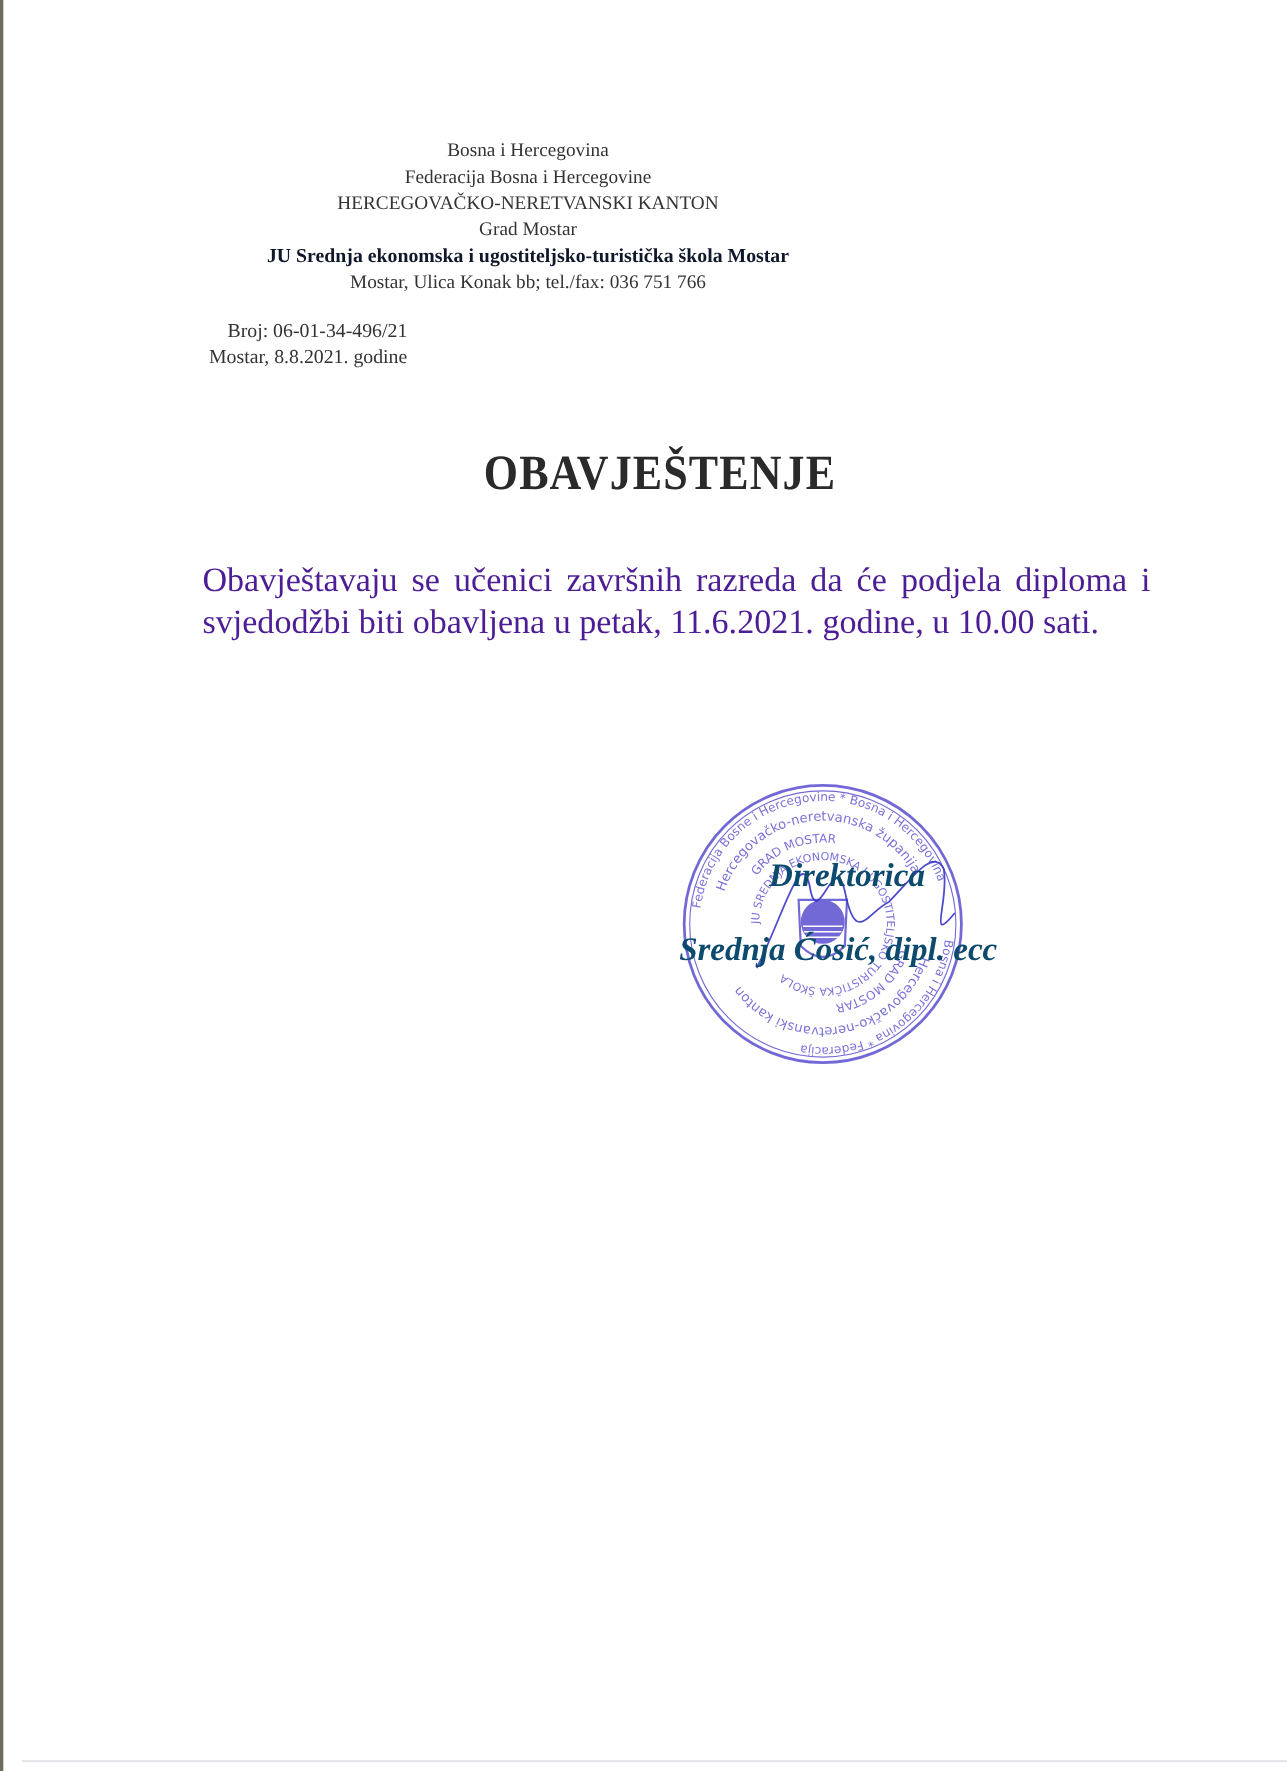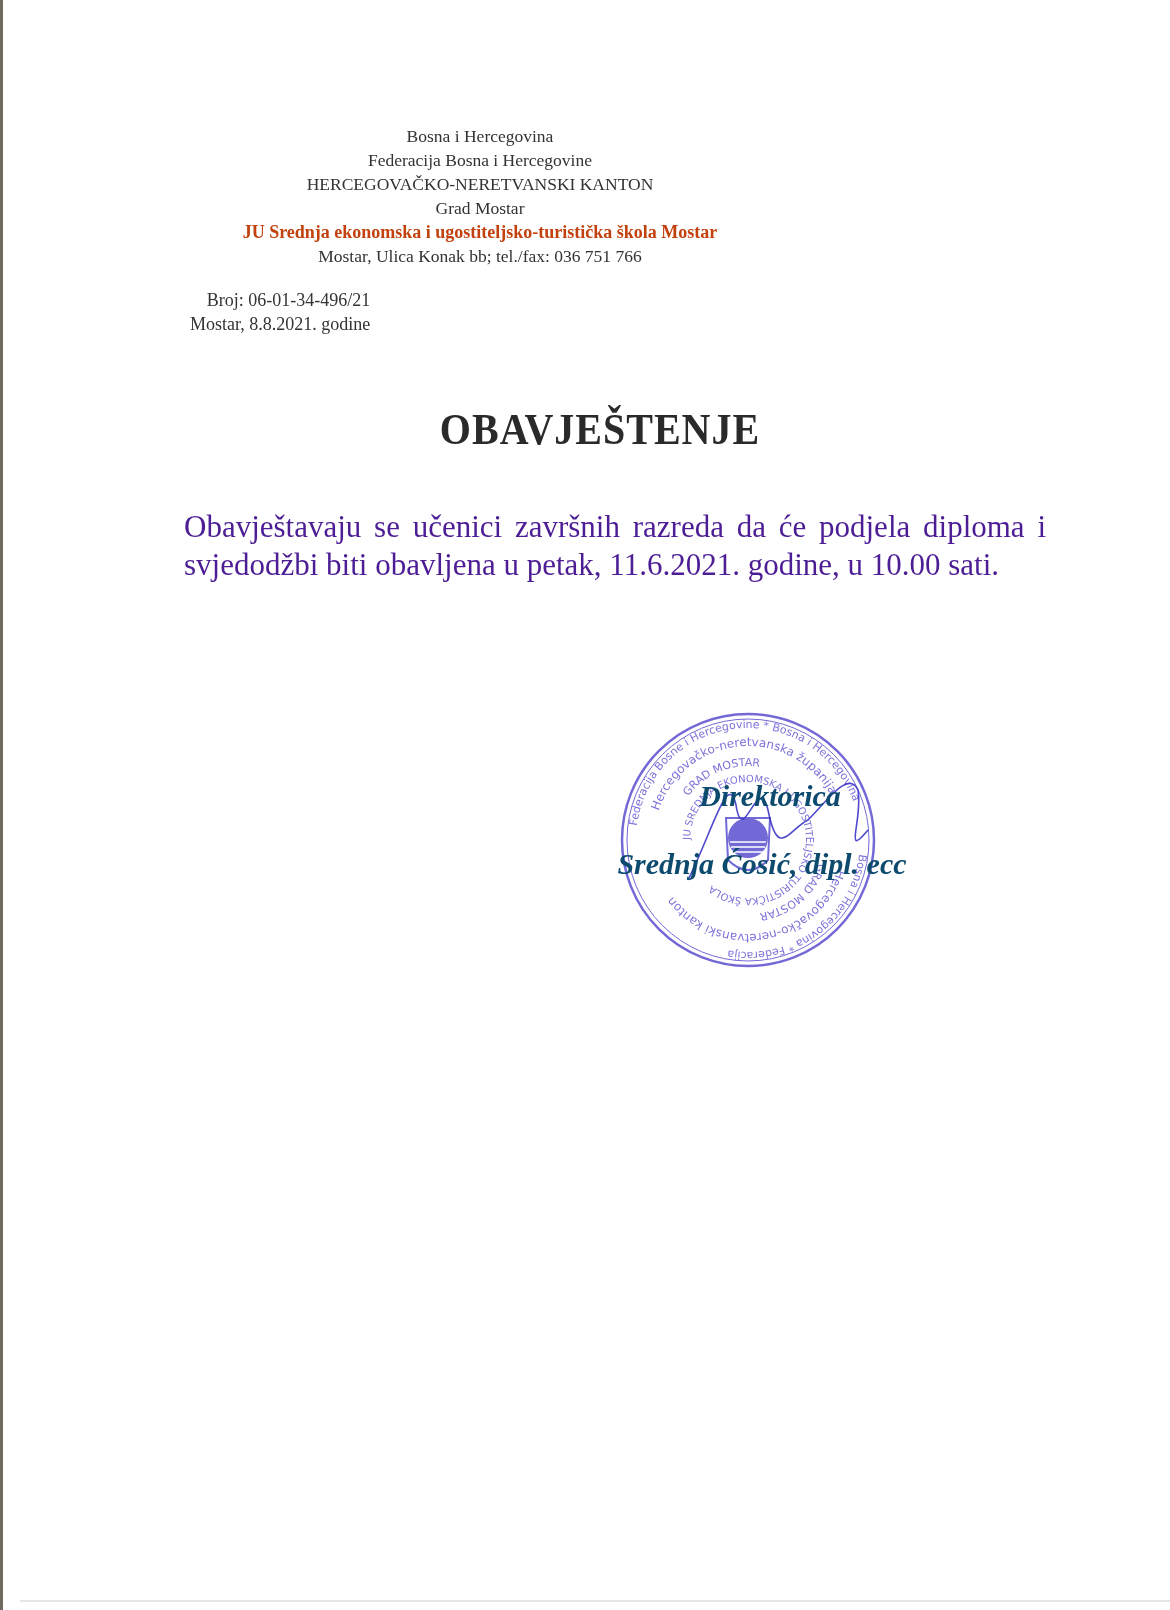--- a/index.html
+++ b/index.html
@@ -32,21 +32,21 @@
       left: 180px; top: 124px;
       width: 600px;
       text-align: center;
       font-size: 17.5px;
       line-height: 24px;
       color: #333;
     }
     .letterhead .bold {
       font-weight: bold;
       font-size: 18px;
-      color: #c2410c;
+      color: #0f172a;
     }
     .ref {
       position: absolute;
       left: 190px; top: 288px;
       font-size: 18px;
       line-height: 24px;
       color: #333;
       text-align: right;
     }
     .title {

